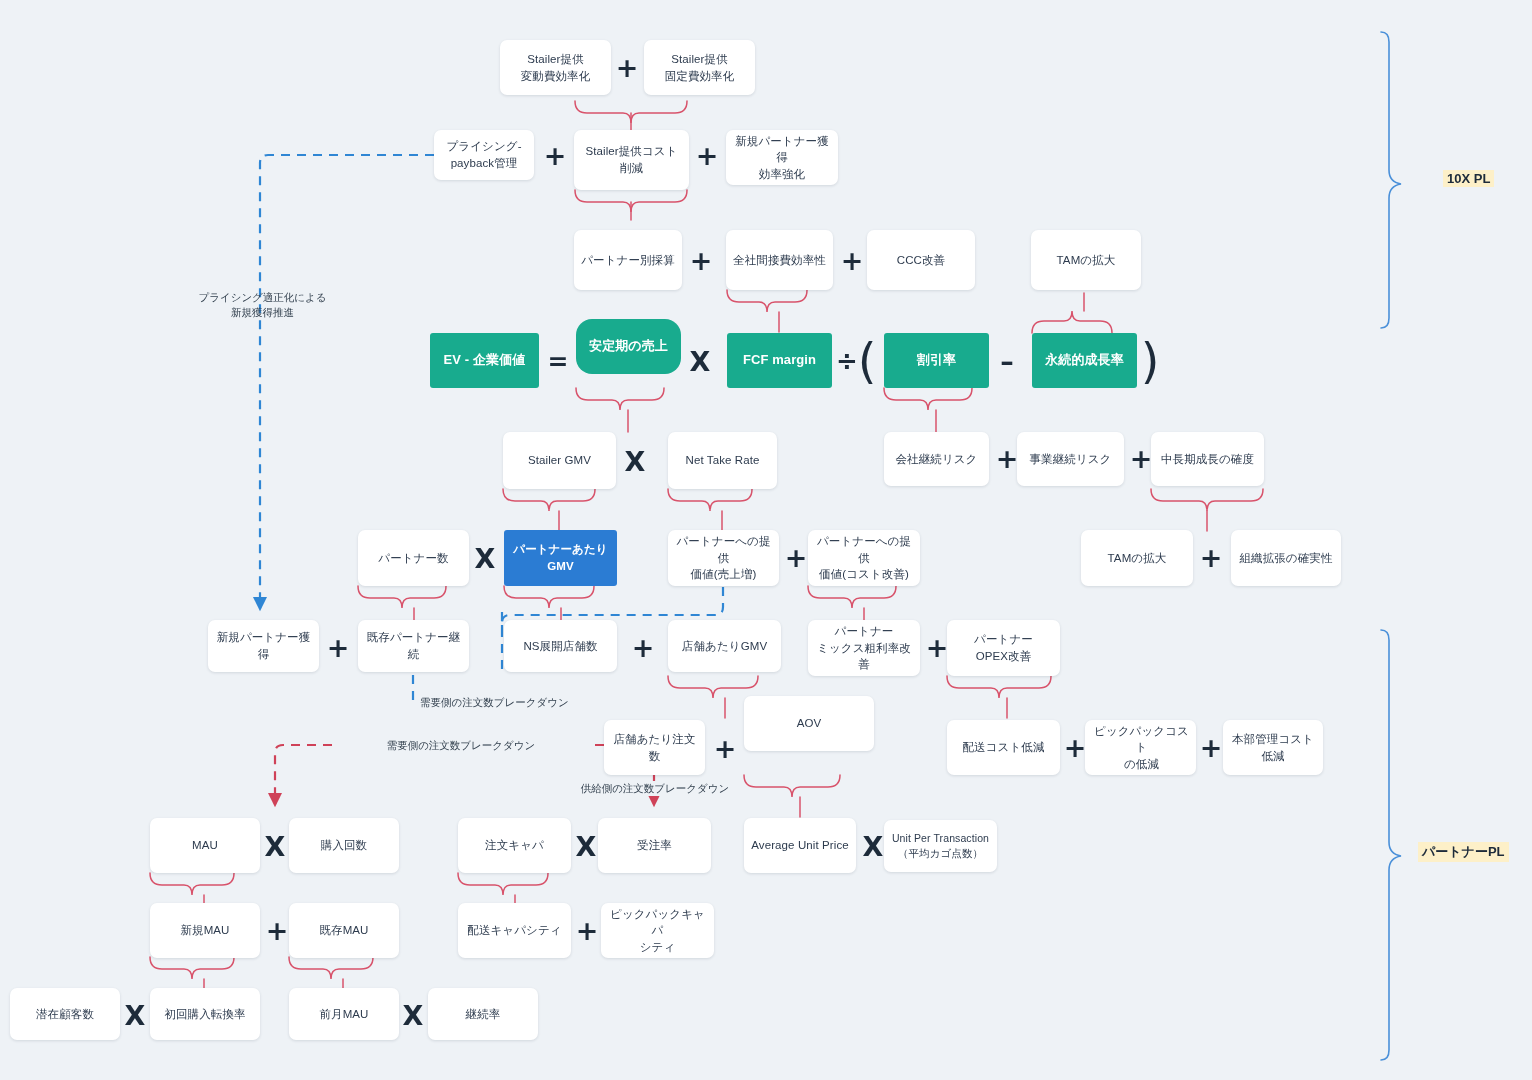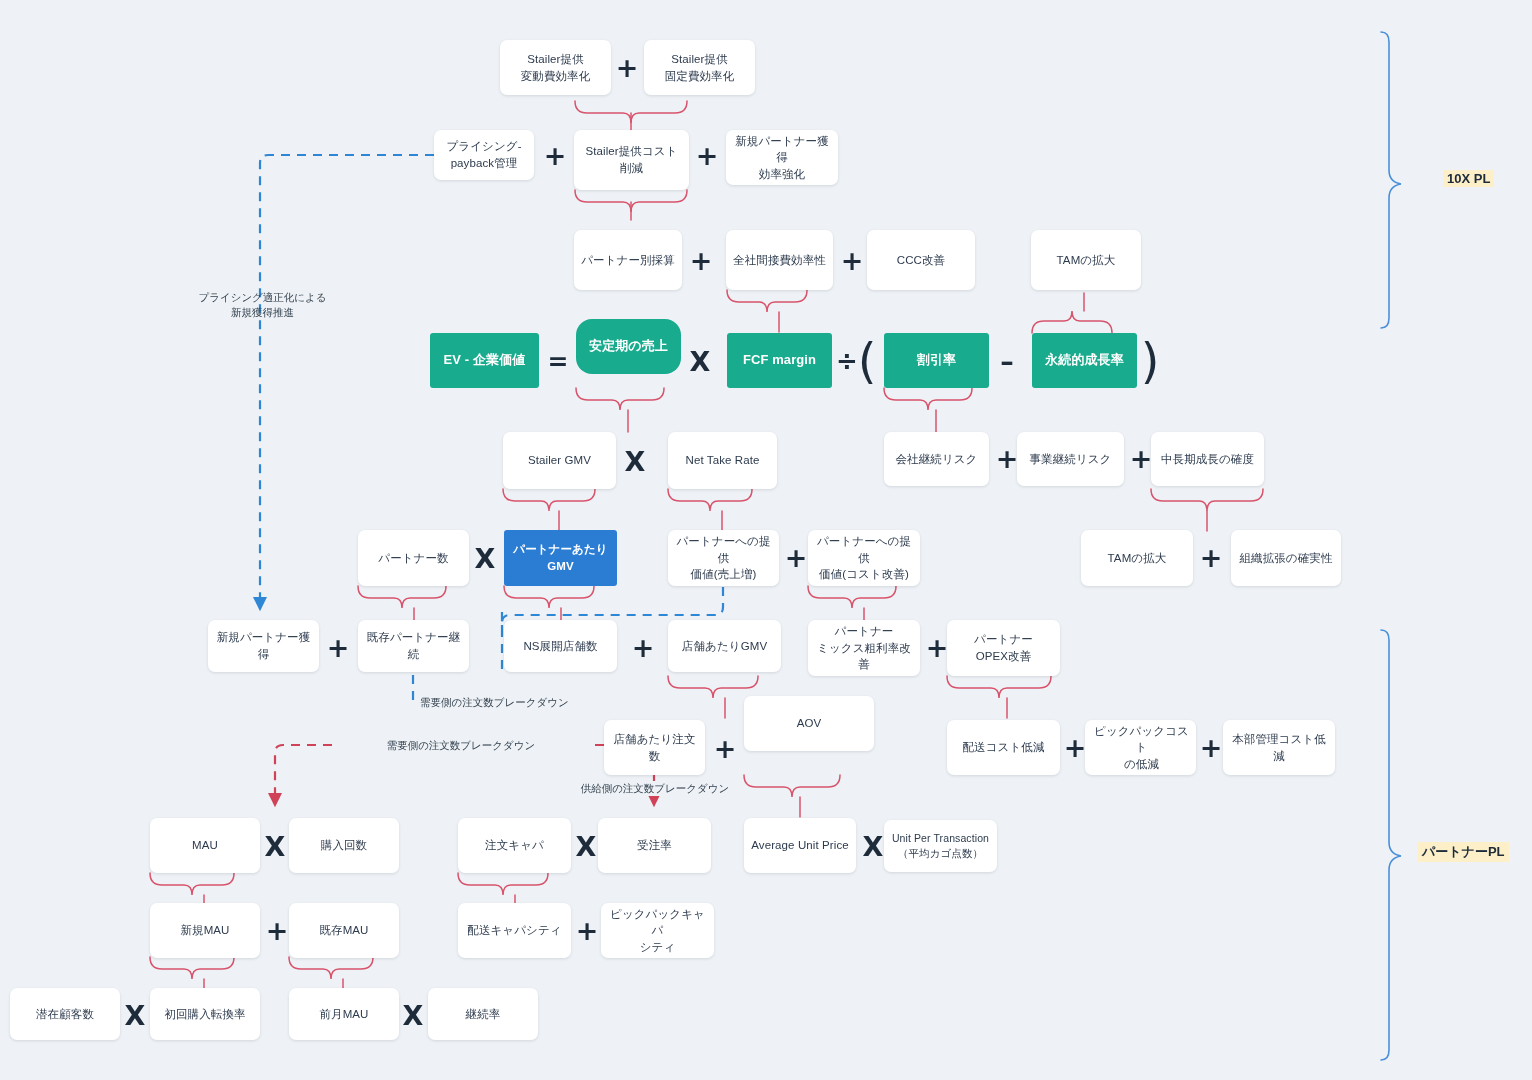--- a/index.html
+++ b/index.html
@@ -242,21 +242,21 @@
 OPEX改善</div>
 
   <div class="node" style="left:604px;top:720px;width:101px;height:55px;">店舗あたり注文数</div>
   <div class="op plus" style="left:712px;top:734px;width:26px;height:28px;">+</div>
   <div class="node" style="left:744px;top:696px;width:130px;height:55px;">AOV</div>
   <div class="node" style="left:947px;top:720px;width:113px;height:55px;">配送コスト低減</div>
   <div class="op plus" style="left:1063px;top:734px;width:24px;height:26px;">+</div>
   <div class="node" style="left: 1085px; top: 720px; width: 111px; height: 55px; white-space: pre-line; padding-left: 8px;">ピックパックコスト
 の低減</div>
   <div class="op plus" style="left:1199px;top:734px;width:24px;height:26px;">+</div>
-  <div class="node" style="left:1223px;top:720px;width:112px;height:55px;">本部管理コスト低減</div>
+  <div class="node" style="left:1223px;top:720px;width:100px;height:55px;">本部管理コスト低減</div>
 
   <div class="node" style="left:150px;top:818px;width:110px;height:55px;">MAU</div>
   <div class="op times" style="left:262px;top:832px;width:26px;height:28px;">X</div>
   <div class="node" style="left:289px;top:818px;width:110px;height:55px;">購入回数</div>
   <div class="node" style="left:458px;top:818px;width:113px;height:55px;">注文キャパ</div>
   <div class="op times" style="left:573px;top:832px;width:26px;height:28px;">X</div>
   <div class="node" style="left:598px;top:818px;width:113px;height:55px;">受注率</div>
   <div class="node" style="left:744px;top:818px;width:112px;height:55px;">Average Unit Price</div>
   <div class="op times" style="left:860px;top:832px;width:26px;height:28px;">X</div>
   <div class="node" style="left: 884px; top: 820px; width: 113px; height: 52px; font-size: 10.5px; white-space: pre-line;">Unit Per Transaction

